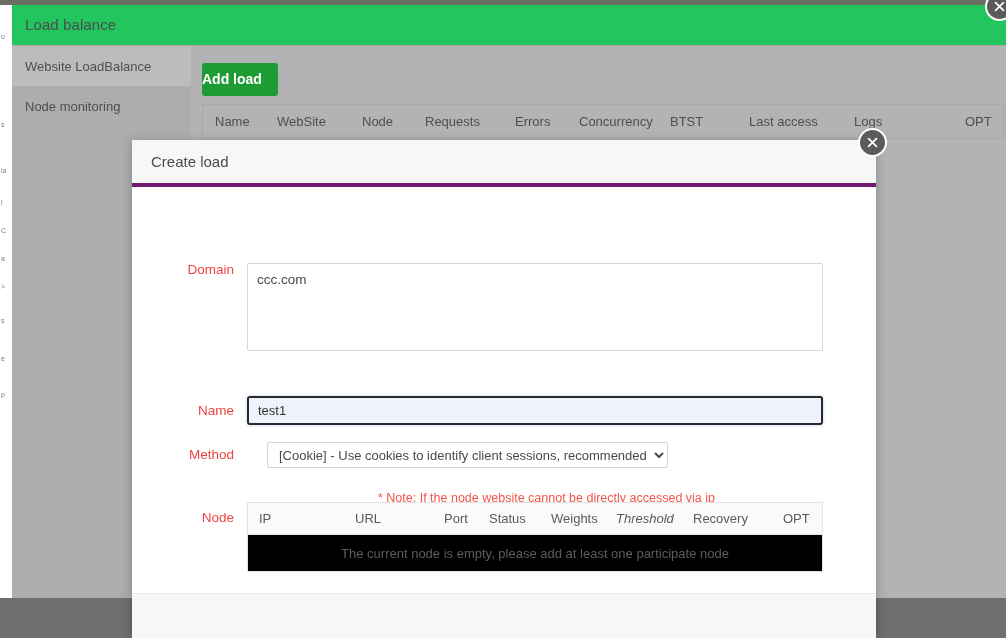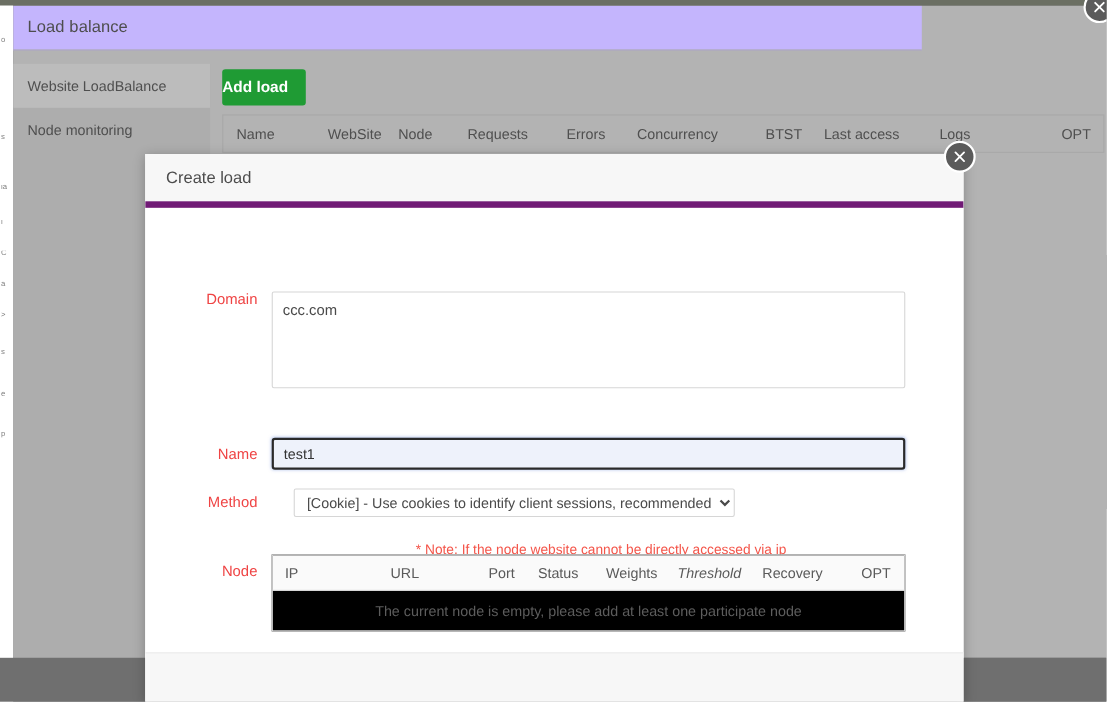--- a/index.html
+++ b/index.html
@@ -36,30 +36,30 @@
     background: #6f6f6f;
   }
 
   
   .app-page {
     position: absolute; left: 12px; top: 5px; width: 994px; height: 593px;
     background: #b3b3b3;
     overflow: hidden;
   }
   .app-header {
-    position: absolute; left: 0; top: 0; width: 826px; height: 40px;
-    background: #c4b5fd;
+    position: absolute; left: 0; top: 0; width: 994px; height: 40px;
+    background: #22c55e;
     border-bottom: 1px solid #a6a6a6;
   }
   .app-title {
     position: absolute; left: 13px; top: 11px;
     font-size: 15px; color: #4d4d4d; letter-spacing: .1px;
   }
   .app-sidebar {
-    position: absolute; left: 0; top: 53px; width: 179px; height: 552px;
+    position: absolute; left: 0; top: 41px; width: 179px; height: 552px;
     background: #adadad;
   }
   .side-item {
     position: absolute; left: 0; width: 179px; height: 40px;
     font-size: 13px; color: #4f4f4f;
     padding-left: 13px; box-sizing: border-box;
     display: flex; align-items: center;
   }
   .side-item.active { background: #bcbcbc; }
 
@@ -96,21 +96,21 @@
   .modal {
     position: absolute; left: 132px; top: 140px;
     width: 744px; height: 498px;
     background: #ffffff;
     box-shadow: 0 2px 10px rgba(0,0,0,.25);
     z-index: 30;
     overflow: hidden;
   }
   .modal-header {
     height: 43px; background: #f7f7f7;
-    border-bottom: 6px solid #701a75;
+    border-bottom: 4px solid #701a75;
     display: flex; align-items: center;
   }
   .modal-title {
     padding-left: 19px; font-size: 15px; color: #4c4c4c;
   }
   .modal-body {
     position: relative; height: 409px; background: #ffffff;
   }
   .modal-footer {
     position: absolute; left: 0; bottom: 0;
@@ -233,26 +233,26 @@
       </div>
       <div class="side-item" style="top:40px;">
         <span>Node monitoring</span>
       </div>
     </div>
 
     <div class="add-load-btn">Add load</div>
 
     <div class="app-table-head">
       <span style="left:12px;">Name</span>
-      <span style="left:95px;">WebSite</span>
+      <span style="left:74px;">WebSite</span>
       <span style="left:159px;">Node</span>
       <span style="left:222px;">Requests</span>
       <span style="left:312px;">Errors</span>
       <span style="left:376px;">Concurrency</span>
-      <span style="left:493px;text-align:right;">BTST</span>
+      <span style="left:467px;text-align:right;">BTST</span>
       <span style="left:546px;">Last access</span>
       <span style="left:651px;">Logs</span>
       <span style="left:762px;">OPT</span>
     </div>
   </div>
 
   <div class="bottom-fill"></div>
   <div class="right-fill"></div>
 
   <div class="close-btn" id="close-corner">

